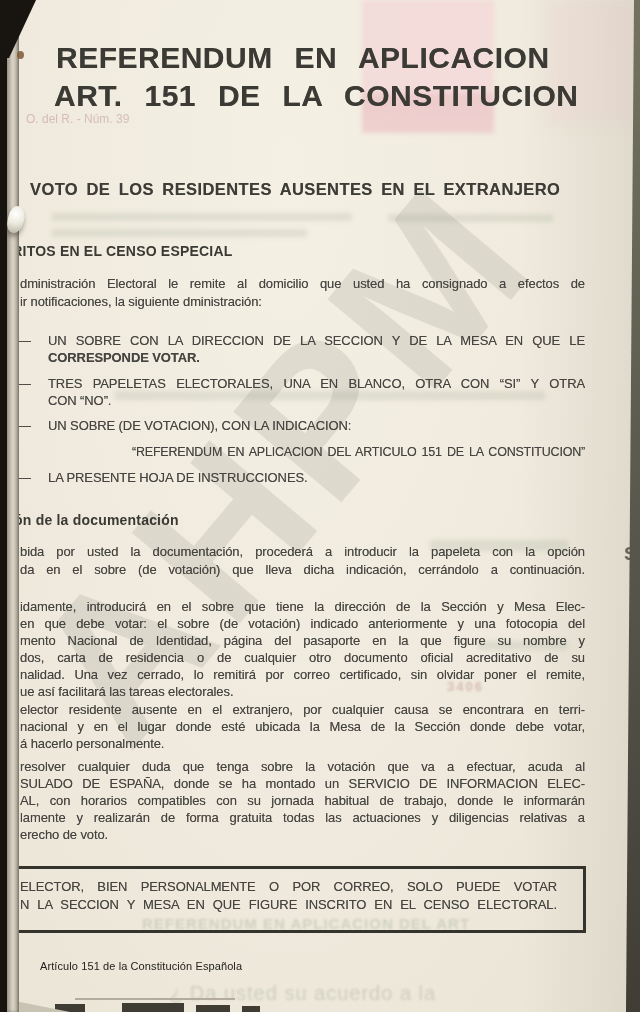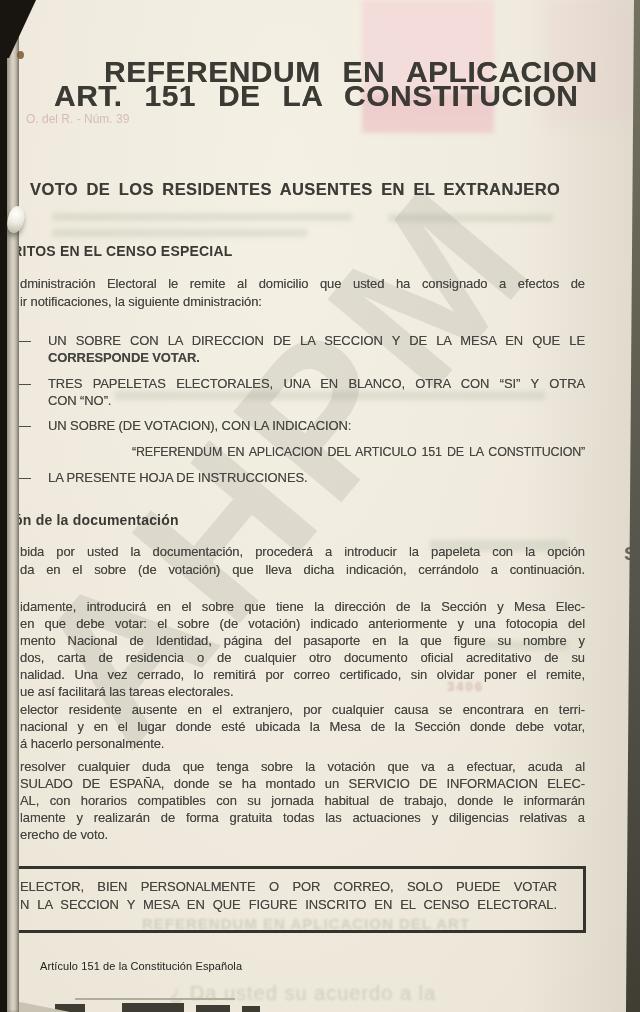--- a/index.html
+++ b/index.html
@@ -81,21 +81,21 @@
   <div class="ghost g-revtitle">REFERENDUM EN APLICACION DEL ART</div>
   <div class="ghost g-revq">¿ Da usted su acuerdo a la</div>
 
   <div class="smudge" style="left:52px;top:213px;width:300px;height:8px;"></div>
   <div class="smudge" style="left:52px;top:229px;width:255px;height:8px;"></div>
   <div class="smudge" style="left:388px;top:214px;width:165px;height:8px;"></div>
   <div class="smudge" style="left:115px;top:391px;width:430px;height:9px;"></div>
   <div class="smudge" style="left:430px;top:540px;width:138px;height:11px;"></div>
   <div class="smudge" style="left:478px;top:641px;width:90px;height:9px;"></div>
 
-  <div class="title" style="top:55px;margin-left:48px;">REFERENDUM EN APLICACION</div>
+  <div class="title" style="top:41px;">REFERENDUM EN APLICACION</div>
   <div class="title" style="top:79px;left:54px;">ART. 151 DE LA CONSTITUCION</div>
 
   <div class="subtitle">VOTO DE LOS RESIDENTES AUSENTES EN EL EXTRANJERO</div>
 
   <div class="col">
 
     <div class="h2" style="top:243px;left:-18px;">CRITOS EN EL CENSO ESPECIAL</div>
 
     <div class="ln ink j" style="top:276px;">dministración Electoral le remite al domicilio que usted ha consignado a efectos de</div>
     <div class="ln ink" style="top:294px;">ir notificaciones, la siguiente dministración:</div>

